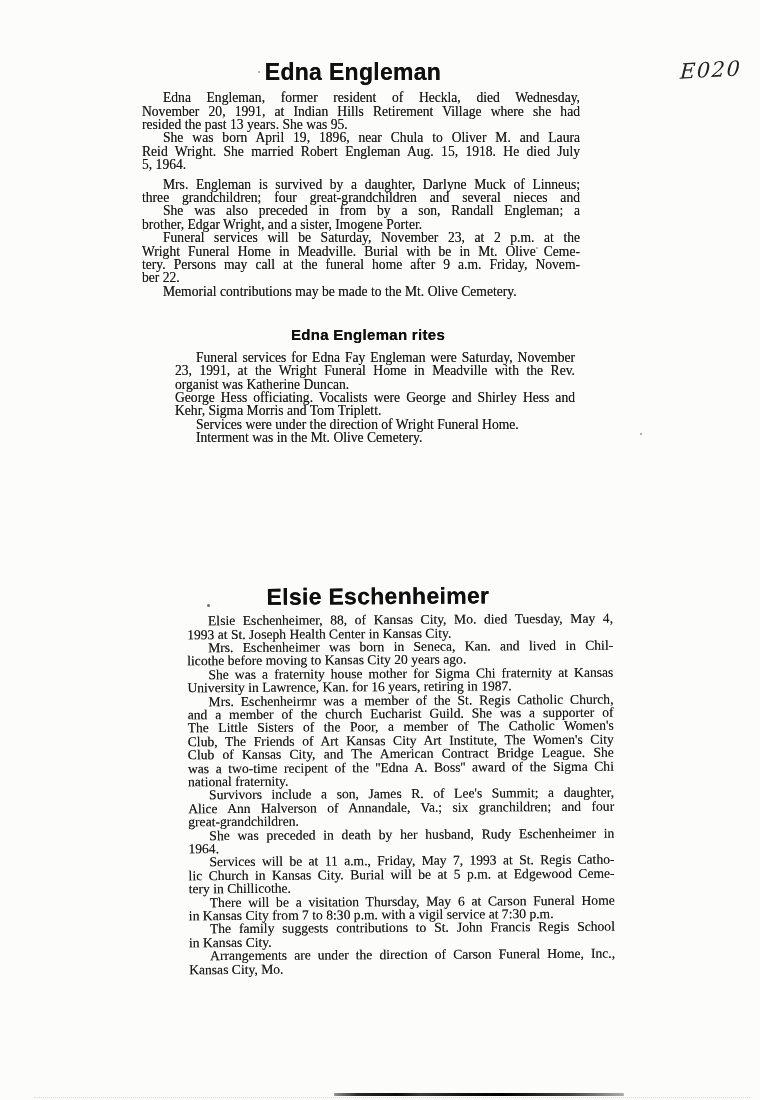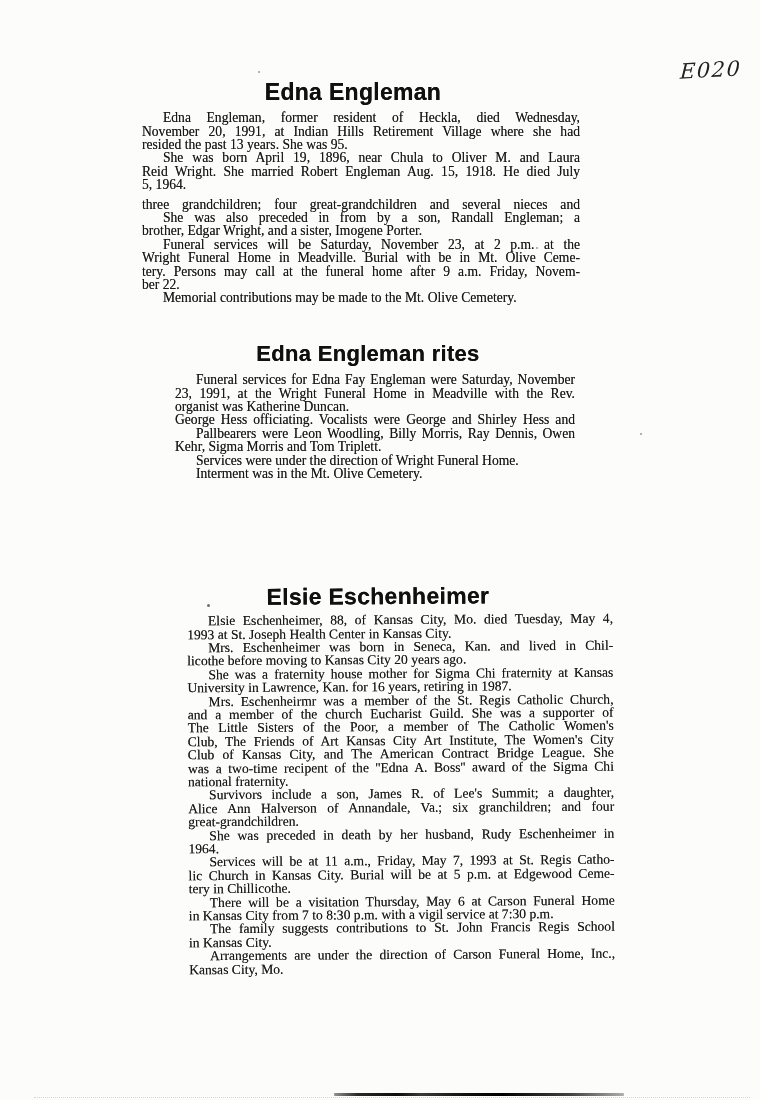--- a/index.html
+++ b/index.html
@@ -4,32 +4,32 @@
 <style>
   html,body{margin:0;padding:0;}
   body{
     width:760px;height:1100px;position:relative;overflow:hidden;
     background:#fcfcfb;
     font-family:"Liberation Serif", serif;
     color:#181818;
   }
   
   .obit{position:absolute;}
-  #obit-0{left:142px;top:80px;width:438px;}
+  #obit-0{left:142px;top:60px;width:438px;}
   #obit-1{left:175px;top:327px;width:400px;}
   #obit-2{left:188px;top:584px;width:426px;transform:rotate(-0.35deg);}
 
   .obit-title{
     font-family:"Liberation Sans", sans-serif;
     font-weight:bold;text-align:center;color:#101010;
     letter-spacing:.3px;line-height:1.05;
     text-shadow:0 0 .4px #222;
   }
   #obit-0 .obit-title{font-size:23px;margin:0 0 7px;transform:translateX(-8px);}
-  #obit-1 .obit-title{font-size:22px;margin:15px 0 8px;transform:translateX(-7px);}
+  #obit-1 .obit-title{font-size:15px;margin:0 0 8px;transform:translateX(-7px);}
   #obit-2 .obit-title{font-size:23px;margin:0 0 5px;transform:translateX(-22px);}
 
   .para{margin:0;padding:0;}
   
   #obit-0 .para:nth-child(4){margin-top:6px;}
 
   .line{
     font-size:13.6px;line-height:13.4px;
     text-align:justify;text-align-last:justify;
     white-space:normal;color:#181818;
@@ -76,20 +76,21 @@
       <div class="line first">Edna Engleman, former resident of Heckla, died Wednesday,</div>
       <div class="line">November 20, 1991, at Indian Hills Retirement Village where she had</div>
       <div class="line last">resided the past 13 years. She was 95.</div>
     </div>
     <div class="para">
       <div class="line first">She was born April 19, 1896, near Chula to Oliver M. and Laura</div>
       <div class="line">Reid Wright. She married Robert Engleman Aug. 15, 1918. He died July</div>
       <div class="line last">5, 1964.</div>
     </div>
     <div class="para">
+      <div class="line first">Mrs. Engleman is survived by a daughter, Darlyne Muck of Linneus;</div>
       <div class="line">three grandchildren; four great-grandchildren and several nieces and</div>
     </div>
     <div class="para">
       <div class="line first">She was also preceded in from by a son, Randall Engleman; a</div>
       <div class="line last">brother, Edgar Wright, and a sister, Imogene Porter.</div>
     </div>
     <div class="para">
       <div class="line first">Funeral services will be Saturday, November 23, at 2 p.m. at the</div>
       <div class="line">Wright Funeral Home in Meadville. Burial with be in Mt. Olive Ceme-</div>
       <div class="line">tery. Persons may call at the funeral home after 9 a.m. Friday, Novem-</div>
@@ -102,21 +103,20 @@
 
 <div class="obit" id="obit-1">
     <div class="obit-title">Edna Engleman rites</div>
     <div class="para">
       <div class="line first">Funeral services for Edna Fay Engleman were Saturday, November</div>
       <div class="line">23, 1991, at the Wright Funeral Home in Meadville with the Rev.</div>
       <div class="line last">organist was Katherine Duncan.</div>
       <div class="line">George Hess officiating. Vocalists were George and Shirley Hess and</div>
     </div>
     <div class="para">
-      <div class="line first">Pallbearers were Leon Woodling, Billy Morris, Ray Dennis, Owen</div>
       <div class="line last">Kehr, Sigma Morris and Tom Triplett.</div>
     </div>
     <div class="para">
       <div class="line first last">Services were under the direction of Wright Funeral Home.</div>
     </div>
     <div class="para">
       <div class="line first last">Interment was in the Mt. Olive Cemetery.</div>
     </div>
   </div>
 

